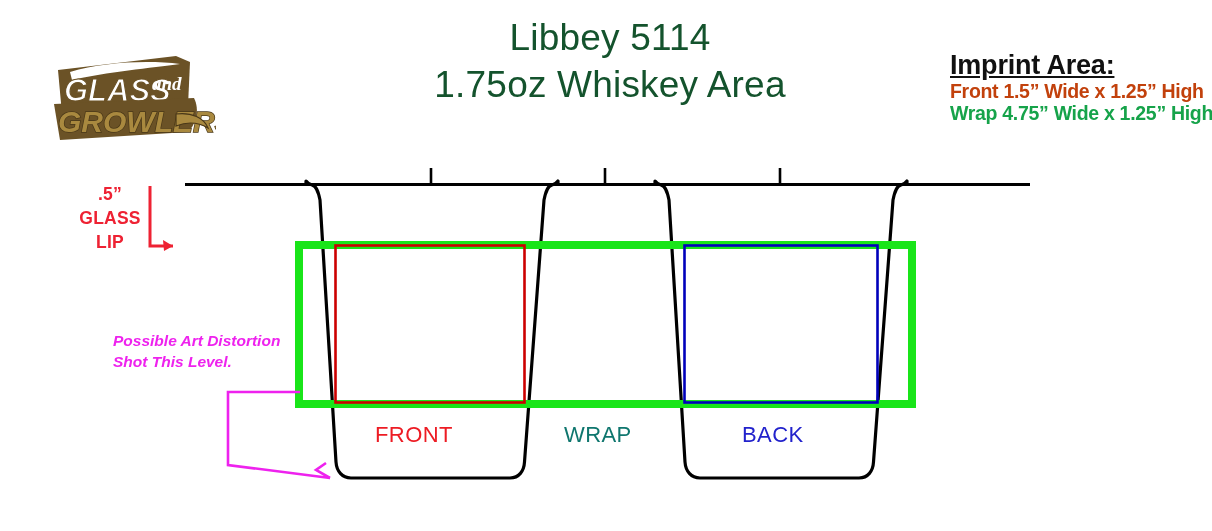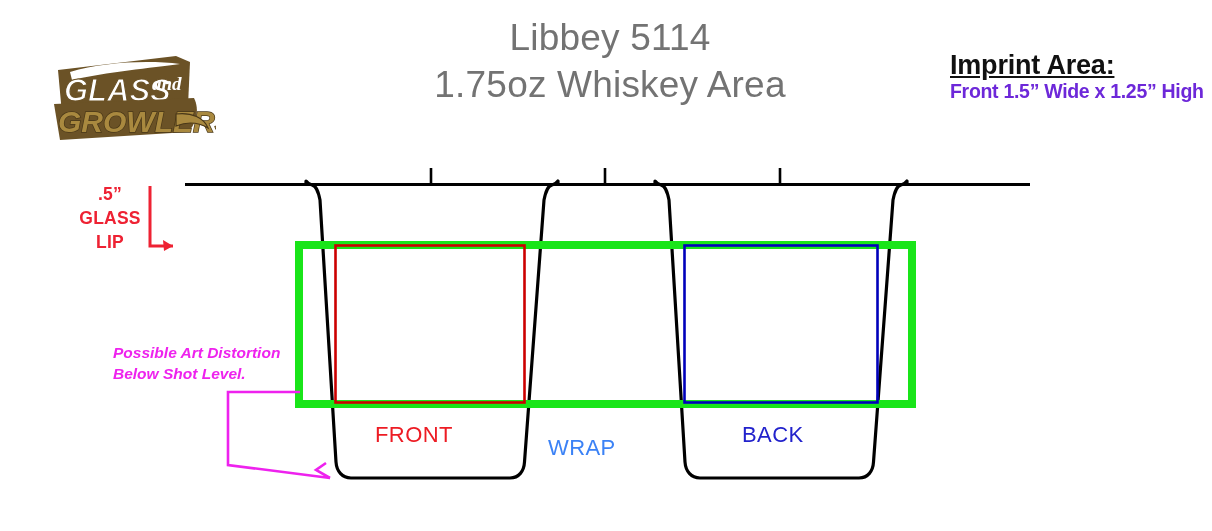--- a/index.html
+++ b/index.html
@@ -27,21 +27,21 @@
     height: 98px;
   }
   #logo-svg { display: block; }
 
   
   #title-block {
     left: 330px;
     top: 14px;
     width: 560px;
     text-align: center;
-    color: #737373;
+    color: #14532d;
     font-size: 37px;
     line-height: 47px;
     font-weight: 400;
     letter-spacing: 0.2px;
   }
 
   
   #imprint-block {
     left: 950px;
     top: 50px;
@@ -55,57 +55,57 @@
     letter-spacing: -0.2px;
     text-decoration: underline;
   }
   .imprint-line {
     font-size: 19.5px;
     font-weight: 700;
     line-height: 22px;
     letter-spacing: -0.3px;
     white-space: nowrap;
   }
-  #imprint-front { color: #6d28d9; }
+  #imprint-front { color: #c2410c; }
   #imprint-back  { color: #1b63b5; }
   #imprint-wrap  { color: #16a34a; }
 
   
   #fromlip-block {
     left: 74px;
     top: 182px;
     width: 72px;
     text-align: center;
     color: #ee2233;
     font-size: 17.5px;
     font-weight: 700;
     line-height: 24px;
     letter-spacing: 0.2px;
   }
 
   
   #distortion-note {
     left: 113px;
-    top: 342px;
+    top: 330px;
     width: 210px;
     color: #ee22ee;
     font-size: 15.5px;
     font-style: italic;
     font-weight: 700;
     line-height: 21px;
   }
 
   
   .panel-label {
     font-size: 22px;
     font-weight: 400;
     letter-spacing: 0.4px;
   }
   #label-front { left: 375px; top: 422px; width: 120px; color: #ed1c24; }
-  #label-wrap  { left: 548px; top: 422px; width: 120px; color: #3b82f6; margin-top: 13px; }
+  #label-wrap  { left: 564px; top: 422px; width: 120px; color: #0f766e; }
   #label-back  { left: 742px; top: 422px; width: 120px; color: #2222cc; }
 
   
   #drawing {
     left: 0;
     top: 0;
   }
 </style>
 </head>
 <body>
@@ -132,31 +132,32 @@
   </div>
 
   <div id="title-block" class="abs">
     <div>Libbey 5114</div>
     <div>1.75oz Whiskey Area</div>
   </div>
 
   <div id="imprint-block" class="abs">
     <div id="imprint-heading">Imprint Area:</div>
     <div class="imprint-line" id="imprint-front">Front 1.5” Wide x 1.25” High</div>
+    <div class="imprint-line" id="imprint-wrap">Wrap 4.75” Wide x 1.25” High</div>
   </div>
 
   <div id="fromlip-block" class="abs">
     <div>.5”</div>
     <div>GLASS</div>
     <div>LIP</div>
   </div>
 
   <div id="distortion-note" class="abs">
     <div>Possible Art Distortion</div>
-    <div>Below Shot Level.</div>
+    <div>Shot This Level.</div>
   </div>
 
   <div class="abs panel-label" id="label-front">FRONT</div>
   <div class="abs panel-label" id="label-wrap">WRAP</div>
   <div class="abs panel-label" id="label-back">BACK</div>
 
   <svg id="drawing" class="abs" width="1212" height="531" viewBox="0 0 1212 531" xmlns="http://www.w3.org/2000/svg">
 
     <line x1="185" y1="184.5" x2="1030" y2="184.5" stroke="#000000" stroke-width="3"></line>
 

